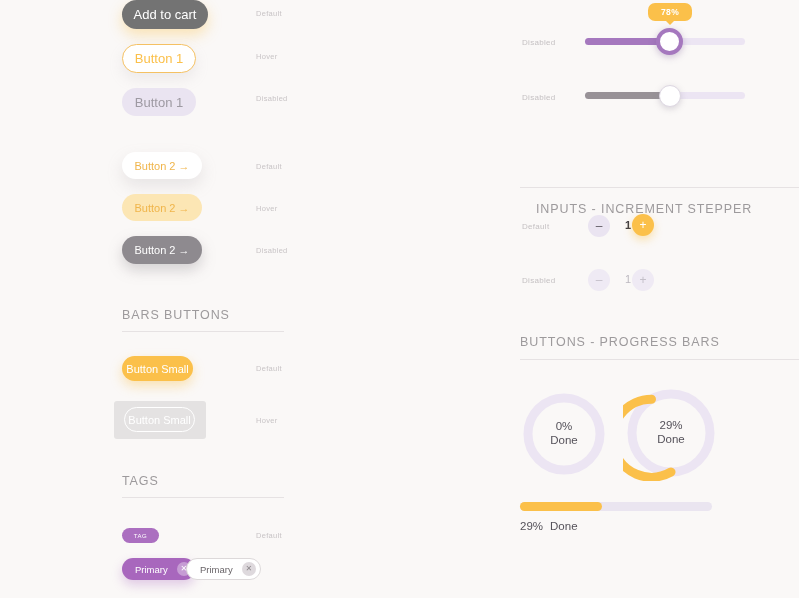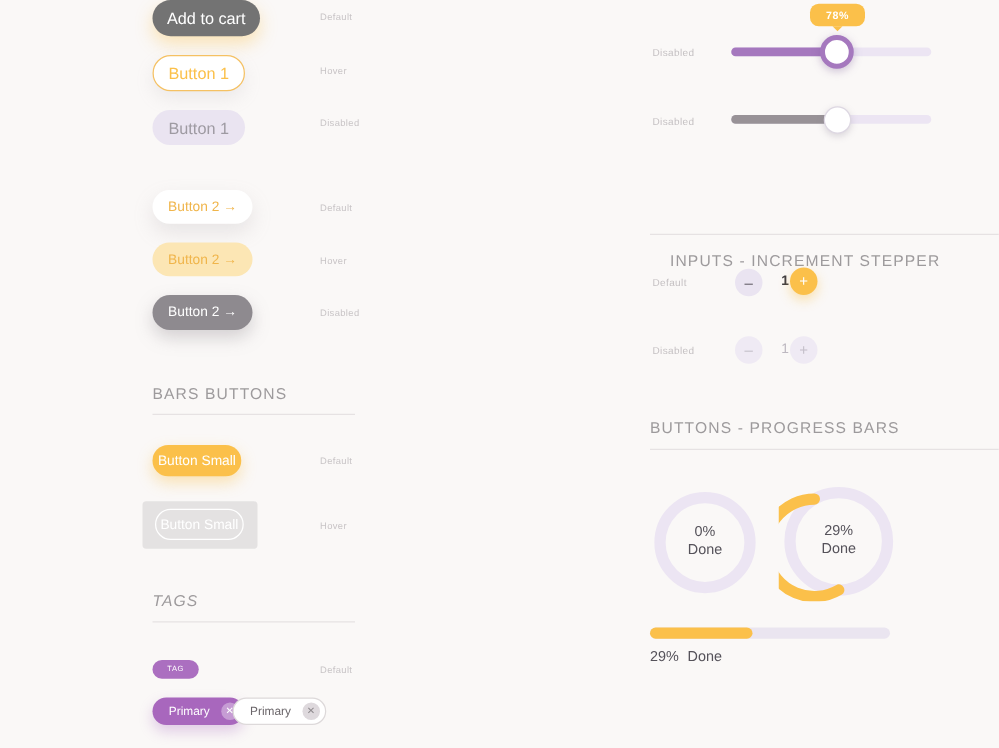--- a/index.html
+++ b/index.html
@@ -312,21 +312,21 @@
     <span>Button Small</span>
   </div>
   <div class="state-label" style="left:256px; top:364px;">Default</div>
 
   <div class="swatch-grey" style="left:114px; top:401px; width:92px; height:38px;"></div>
   <div class="btn btn-ghost-white" style="left:124px; top:407px; width:71px; height:25px;">
     <span>Button Small</span>
   </div>
   <div class="state-label" style="left:256px; top:416px;">Hover</div>
 
-  <div class="section-head" style="left:122px; top:474px;font-style:italic;">TAGS</div>
+  <div class="section-head" style="left:122px; top:474px;">TAGS</div>
   <div class="rule" style="left:122px; top:497px; width:162px;"></div>
 
   <div class="tag tag-mini" style="left:122px; top:528px; width:37px; height:15px;">
     <span>TAG</span>
   </div>
   <div class="state-label" style="left:256px; top:531px;">Default</div>
 
   <div class="tag tag-filled" style="left:122px; top:558px; height:22px;">
     <span>Primary</span>
     <span class="tag-close tag-close-light">✕</span>

